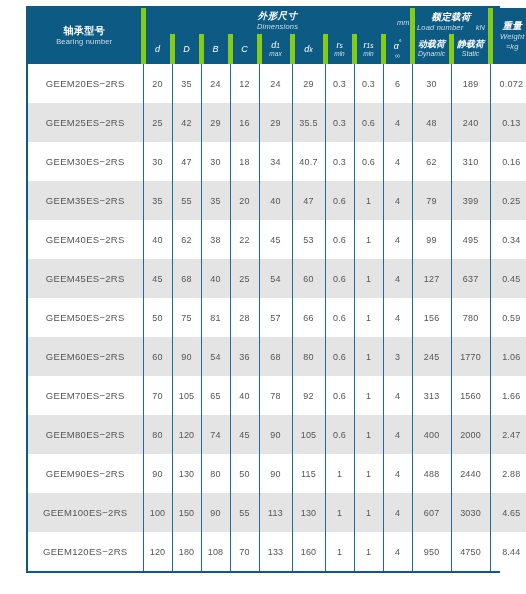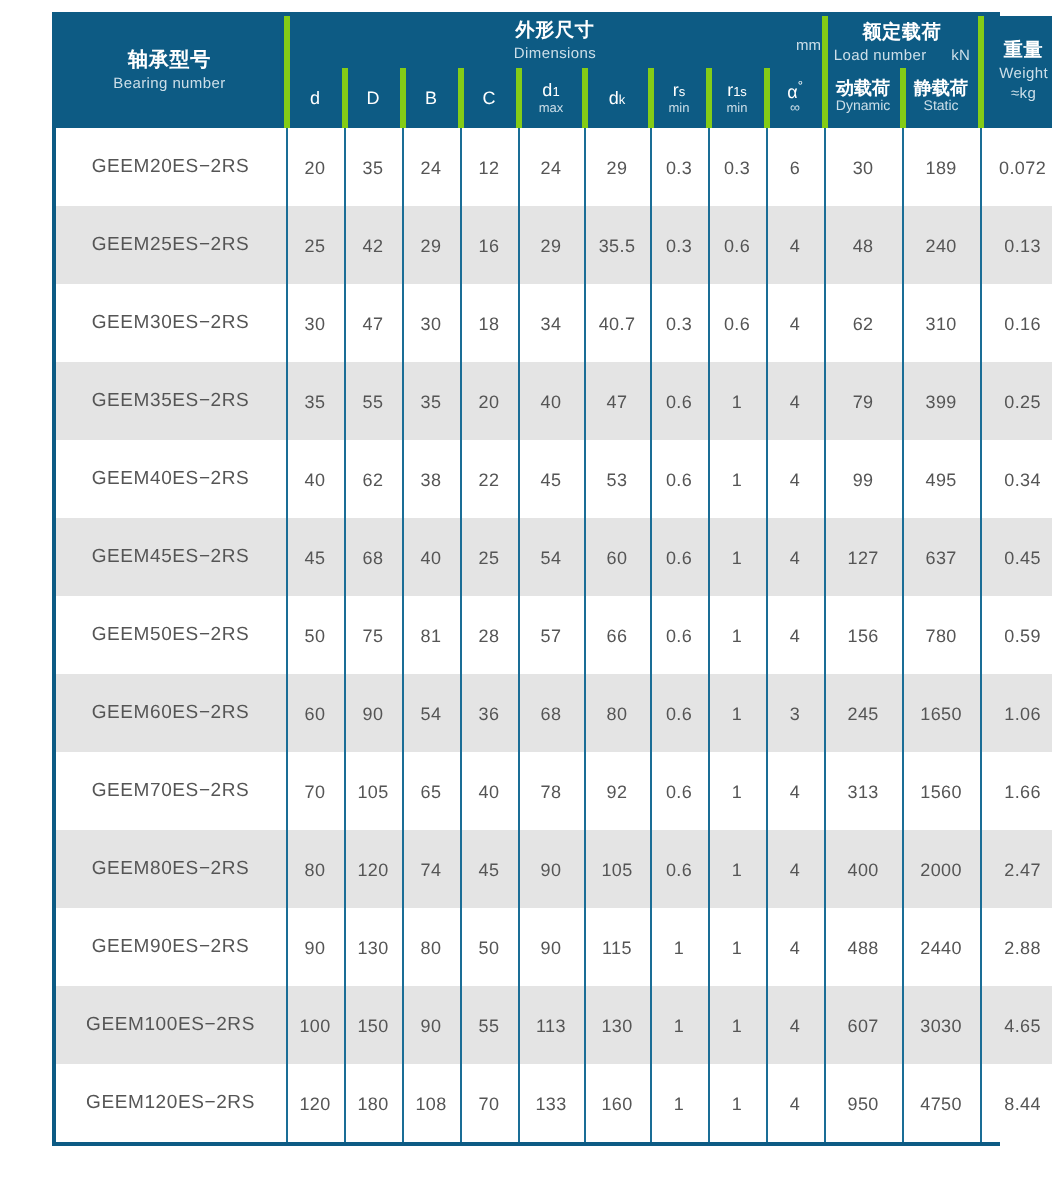--- a/index.html
+++ b/index.html
@@ -42,21 +42,22 @@
   thead td, thead th {
     background: #0d5b84;
     color: #ffffff;
     border: none;
     padding: 0;
     vertical-align: middle;
     text-align: center;
   }
 
   .hdr-sep {
-    border-left: 3px solid #84cc16;
+    border-left: 5px solid #84cc16;
+    font-style: italic;
   }
 
   .cn {
     font-size: 9.5px;
     font-weight: bold;
     line-height: 1.25;
     letter-spacing: 0.4px;
     white-space: nowrap;
   }
   .en {
@@ -392,21 +393,21 @@
             <td class="first-num">60</td>
             <td>90</td>
             <td>54</td>
             <td>36</td>
             <td>68</td>
             <td>80</td>
             <td>0.6</td>
             <td>1</td>
             <td>3</td>
             <td>245</td>
-            <td>1650</td>
+            <td>1770</td>
             <td class="weight">1.06</td>
           </tr>
           <tr>
             <td class="name">GEEM70ES−2RS</td>
             <td class="first-num">70</td>
             <td>105</td>
             <td>65</td>
             <td>40</td>
             <td>78</td>
             <td>92</td>

